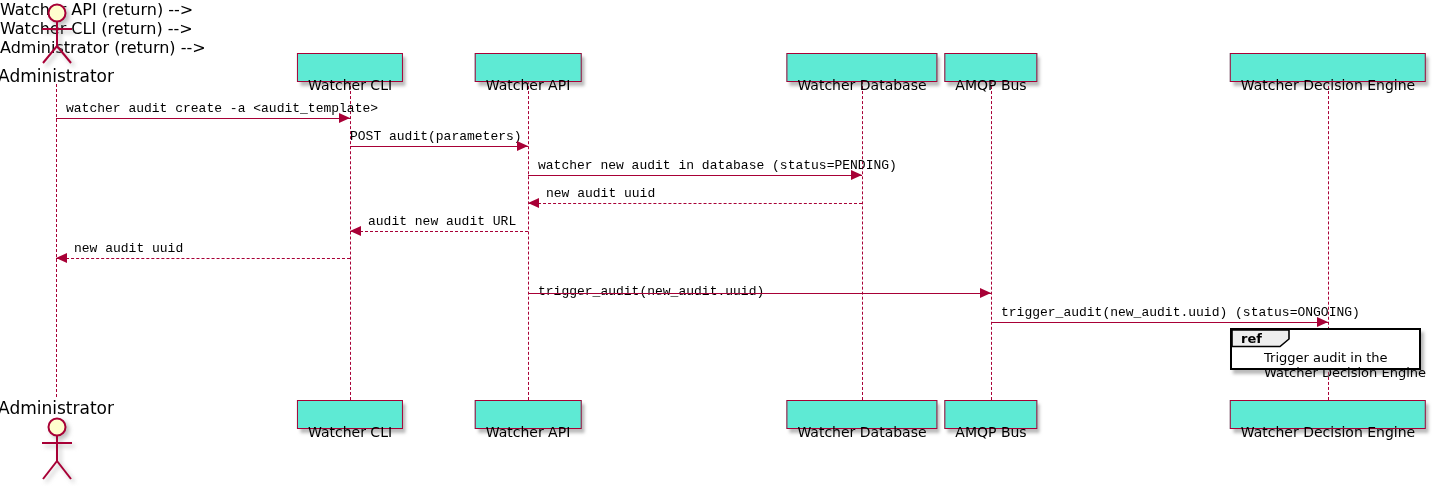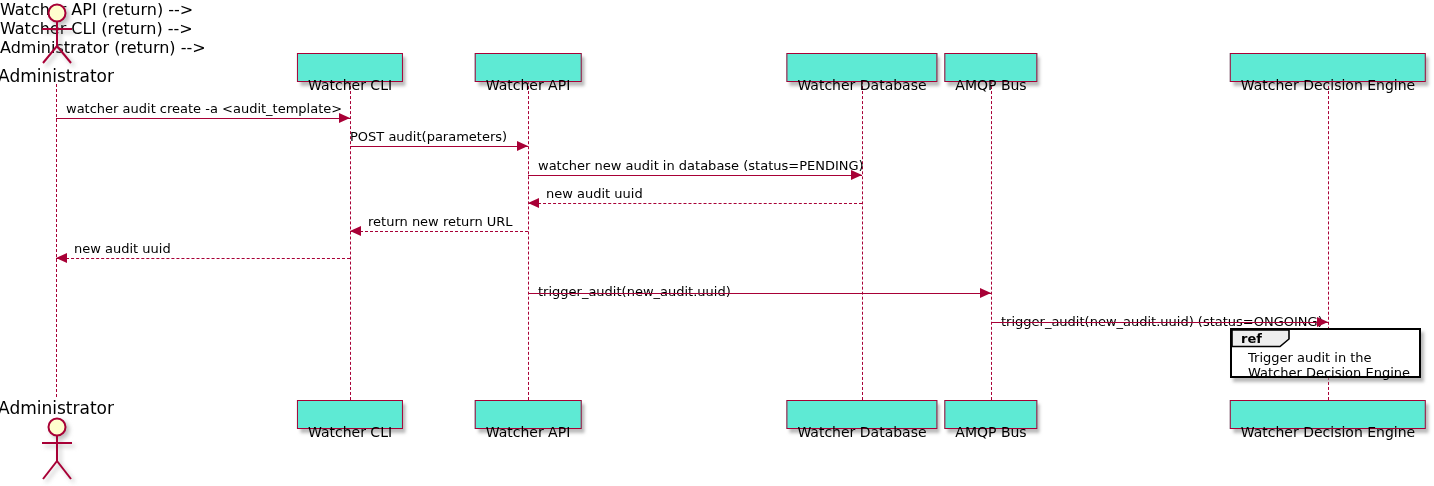--- a/index.html
+++ b/index.html
@@ -38,57 +38,58 @@
     transform:translateX(-50%);
     font-size:17px;
     white-space:nowrap;
     text-align:right;
   }
   .msg-label{
     position:absolute;
     font-size:13px;
     line-height:15px;
     white-space:nowrap;
+    font-family:Liberation Mono, monospace;
   }
   .msg-line{
     position:absolute;
     height:0;
   }
   .msg-line.solid{border-top:1px solid #A80036;}
   .msg-line.dashed{border-top:1px dashed #A80036;}
   .arrowhead{
     position:absolute;
     width:0;height:0;
     border-top:5px solid transparent;
     border-bottom:5px solid transparent;
   }
   .arrowhead.right{border-left:11px solid #A80036;}
   .arrowhead.left{border-right:11px solid #A80036;}
   .ref-box{
     position:absolute;
     left:1230px;top:328px;
-    width:191px;height:50px;
+    width:191px;height:42px;
     background:#ffffff;
     border:2px solid #000000;
     box-shadow:3px 4px 3px rgba(130,130,130,0.55);
     box-sizing:border-box;
   }
   .ref-tab{
     position:absolute;
     left:-1px;top:-1px;
   }
   .ref-keyword{
     position:absolute;
     left:9px;top:1px;
     font-size:13px;
     font-weight:bold;
   }
   .ref-text{
     position:absolute;
-    left:16px;top:20px;
+    left:32px;top:20px;
     font-size:13px;
     line-height:15px;
     white-space:nowrap;
   }
 </style>
 </head>
 <body>
 
 <div class="canvas">
 
@@ -140,42 +141,42 @@
 
    Watcher API (return) --&gt;
   <div>
     <div class="msg-label" style="left:546px;top:186px">new audit uuid</div>
     <div class="msg-line dashed" style="left:528px;top:203px;width:334px"></div>
     <div class="arrowhead left" style="left:528px;top:198px"></div>
   </div>
 
    Watcher CLI (return) --&gt;
   <div>
-    <div class="msg-label" style="left:368px;top:214px">return new return URL</div>
+    <div class="msg-label" style="left:368px;top:214px">audit new audit URL</div>
     <div class="msg-line dashed" style="left:350px;top:231px;width:178px"></div>
     <div class="arrowhead left" style="left:350px;top:226px"></div>
   </div>
 
    Administrator (return) --&gt;
   <div>
     <div class="msg-label" style="left:74px;top:241px">new audit uuid</div>
     <div class="msg-line dashed" style="left:56px;top:258px;width:294px"></div>
     <div class="arrowhead left" style="left:56px;top:253px"></div>
   </div>
 
   
   <div>
     <div class="msg-label" style="left:538px;top:284px">trigger_audit(new_audit.uuid)</div>
     <div class="msg-line solid" style="left:528px;top:293px;width:463px"></div>
     <div class="arrowhead right" style="left:980px;top:288px"></div>
   </div>
 
   
   <div>
-    <div class="msg-label" style="left:1001px;top:314px">trigger_audit(new_audit.uuid) (status=ONGOING)</div>
+    <div class="msg-label" style="left:1001px;top:305px">trigger_audit(new_audit.uuid) (status=ONGOING)</div>
     <div class="msg-line solid" style="left:991px;top:322px;width:337px"></div>
     <div class="arrowhead right" style="left:1317px;top:317px"></div>
   </div>
 
   
   <div class="ref-box">
     <svg class="ref-tab" width="60" height="19" viewBox="0 0 60 19">
       <path d="M1,1 H58 V10 L49,17.5 H1 Z" fill="#EEEEEE" stroke="#000000" stroke-width="1.6"></path>
     </svg>
     <span class="ref-keyword">ref</span>

